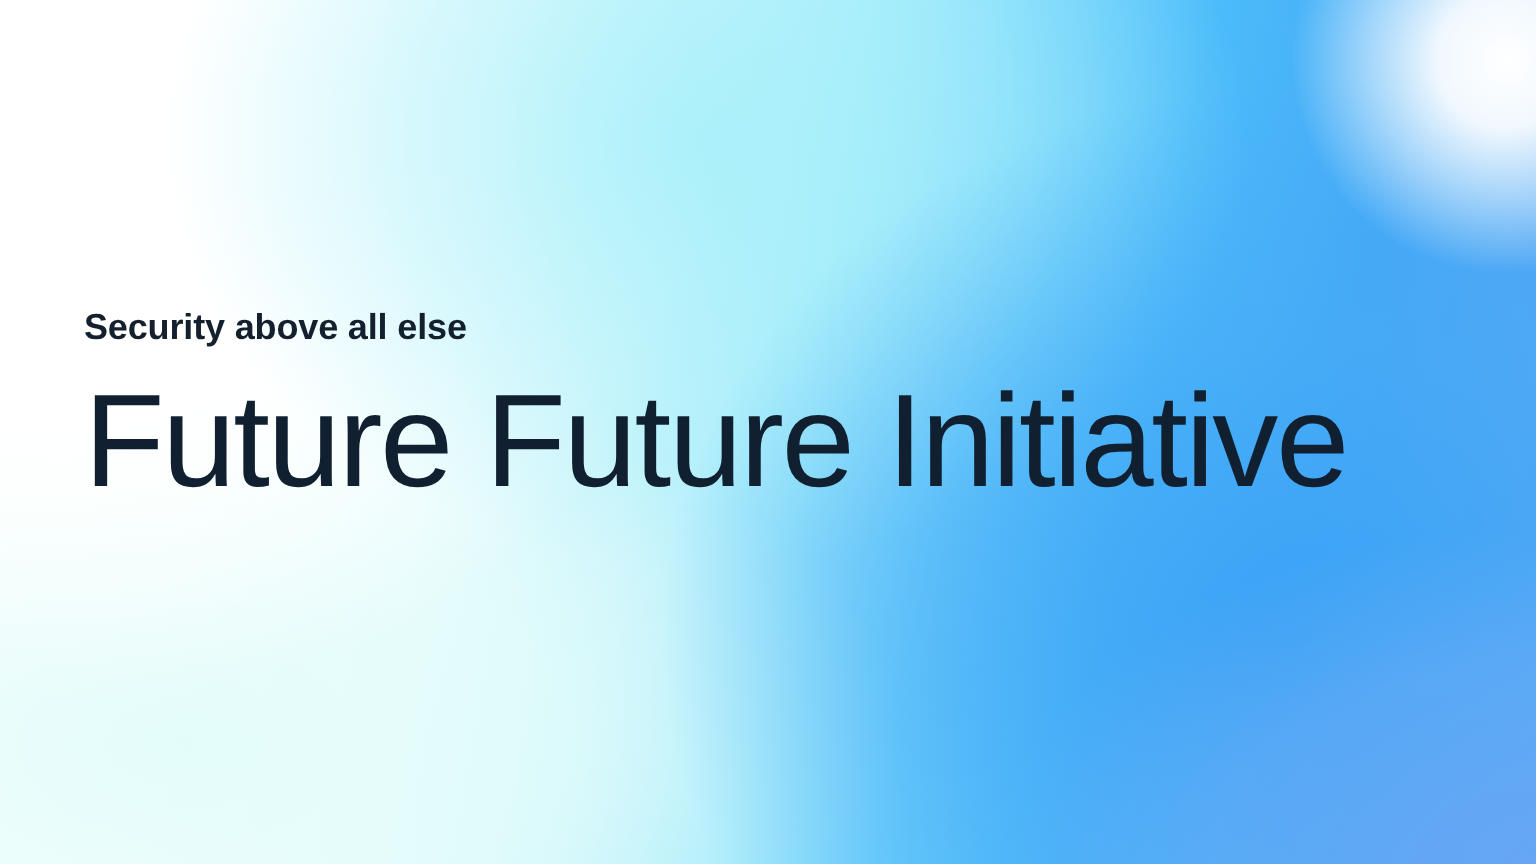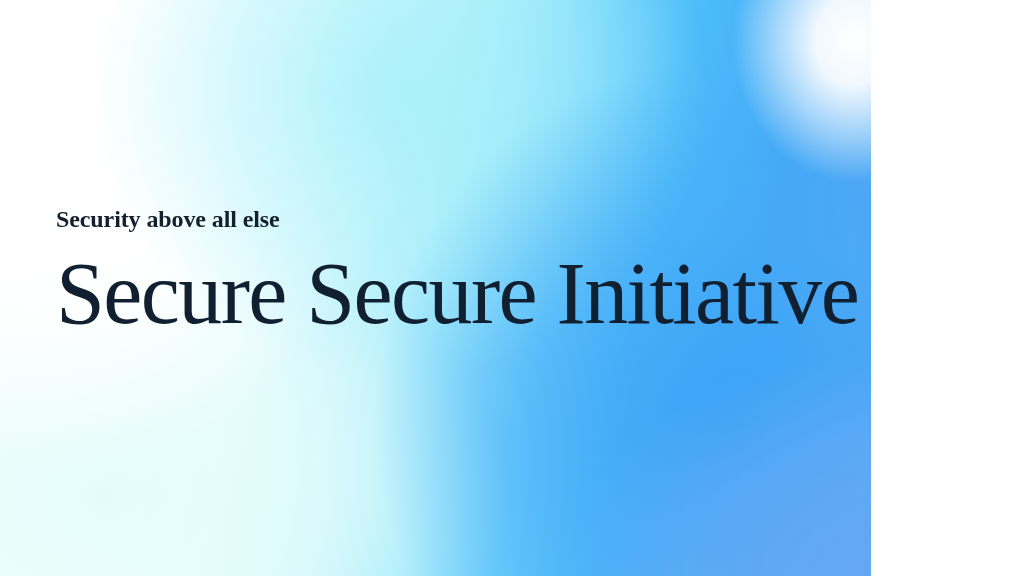--- a/index.html
+++ b/index.html
@@ -4,25 +4,25 @@
 <title>Secure Future Initiative</title>
 <style>
   html, body {
     margin: 0;
     padding: 0;
     background: #ffffff;
   }
 
   #slide {
     position: relative;
-    width: 871px;
+    width: 1024px;
     height: 576px;
     overflow: hidden;
     background-color: #3b82f6;
-    font-family: Liberation Serif, serif;
+    font-family: Liberation Sans, sans-serif;
     -webkit-font-smoothing: antialiased;
   }
 
   
   .bg-layer {
     position: absolute;
     inset: 0;
     pointer-events: none;
   }
 
@@ -126,16 +126,16 @@
   <div class="bg-layer bg-base"></div>
   <div class="bg-layer bg-mint"></div>
   <div class="bg-layer bg-white-left"></div>
   <div class="bg-layer bg-aqua"></div>
   <div class="bg-layer bg-azure"></div>
   <div class="bg-layer bg-periwinkle"></div>
   <div class="bg-layer bg-glow"></div>
 
   <div class="content">
     <p class="eyebrow">Security above all else</p>
-    <h1 class="headline">Secure Secure Initiative</h1>
+    <h1 class="headline">Future Future Initiative</h1>
   </div>
 
 </div>
 
 </body></html>

